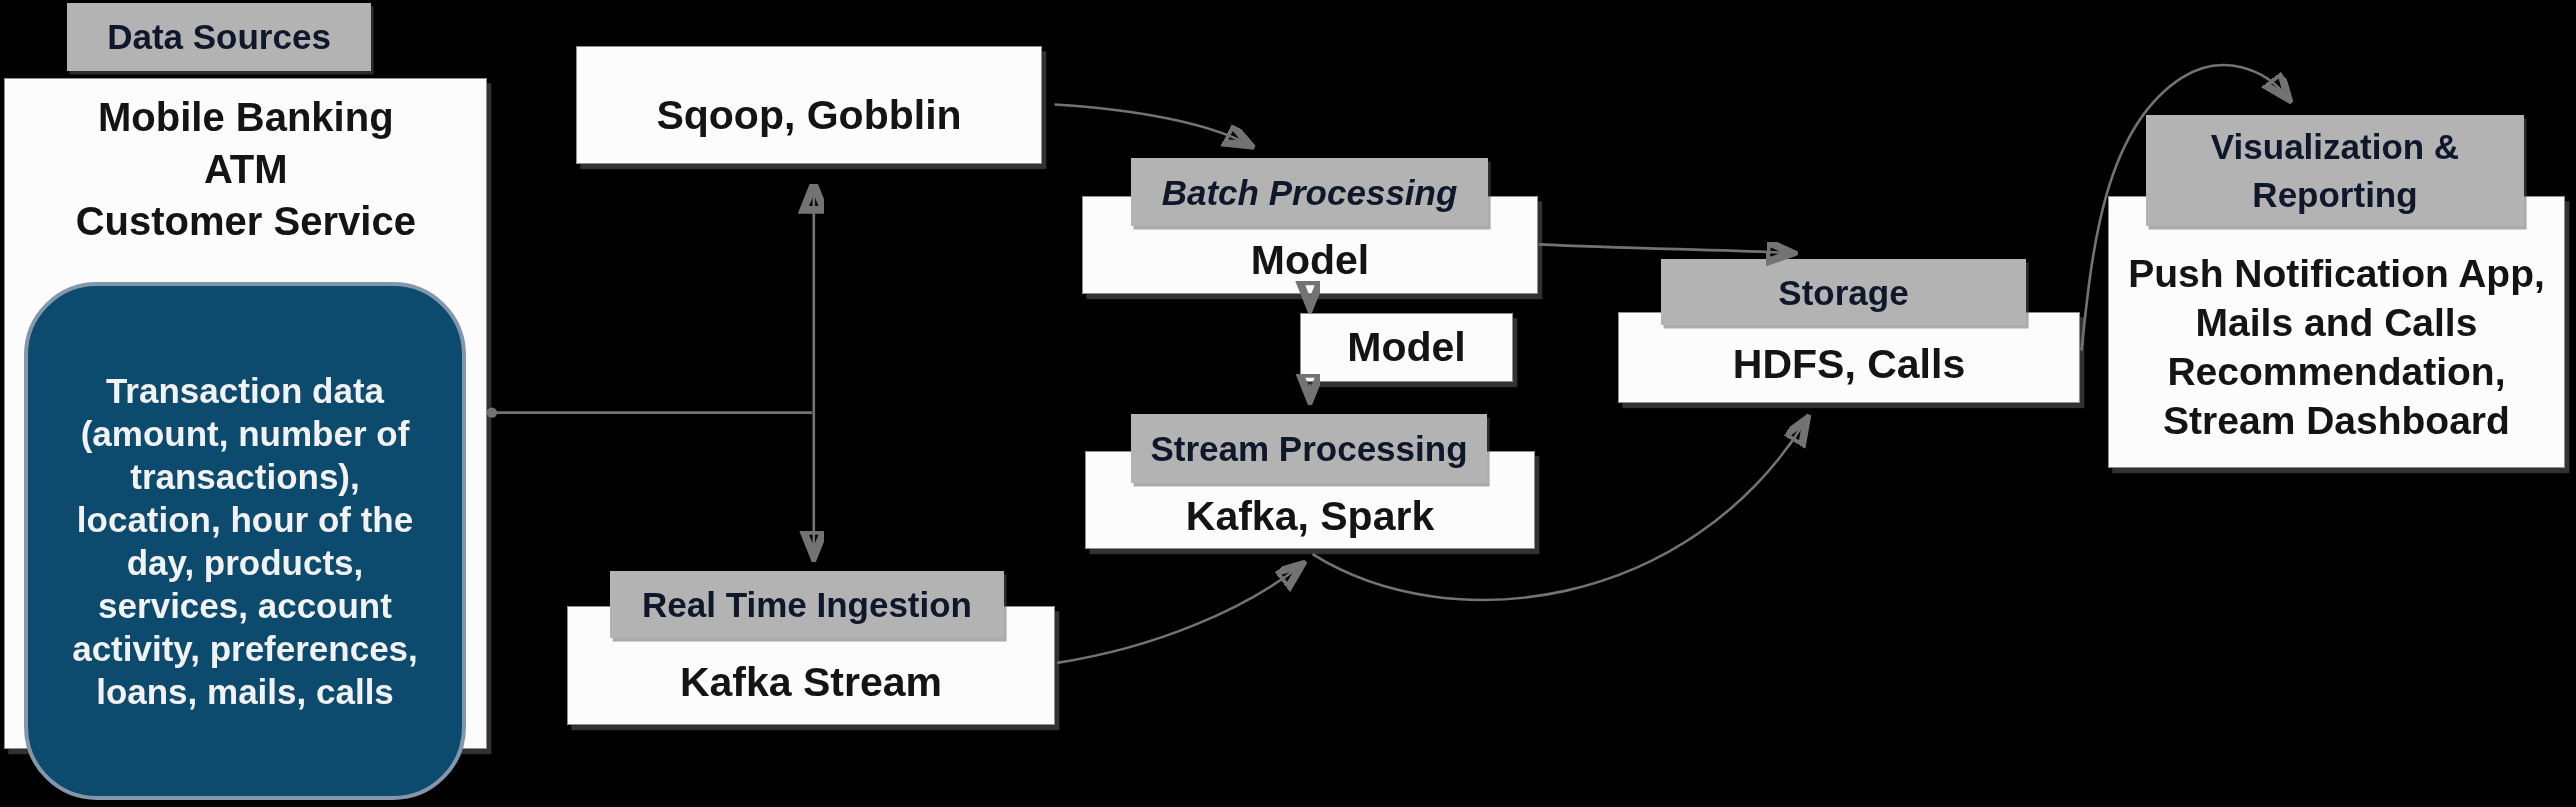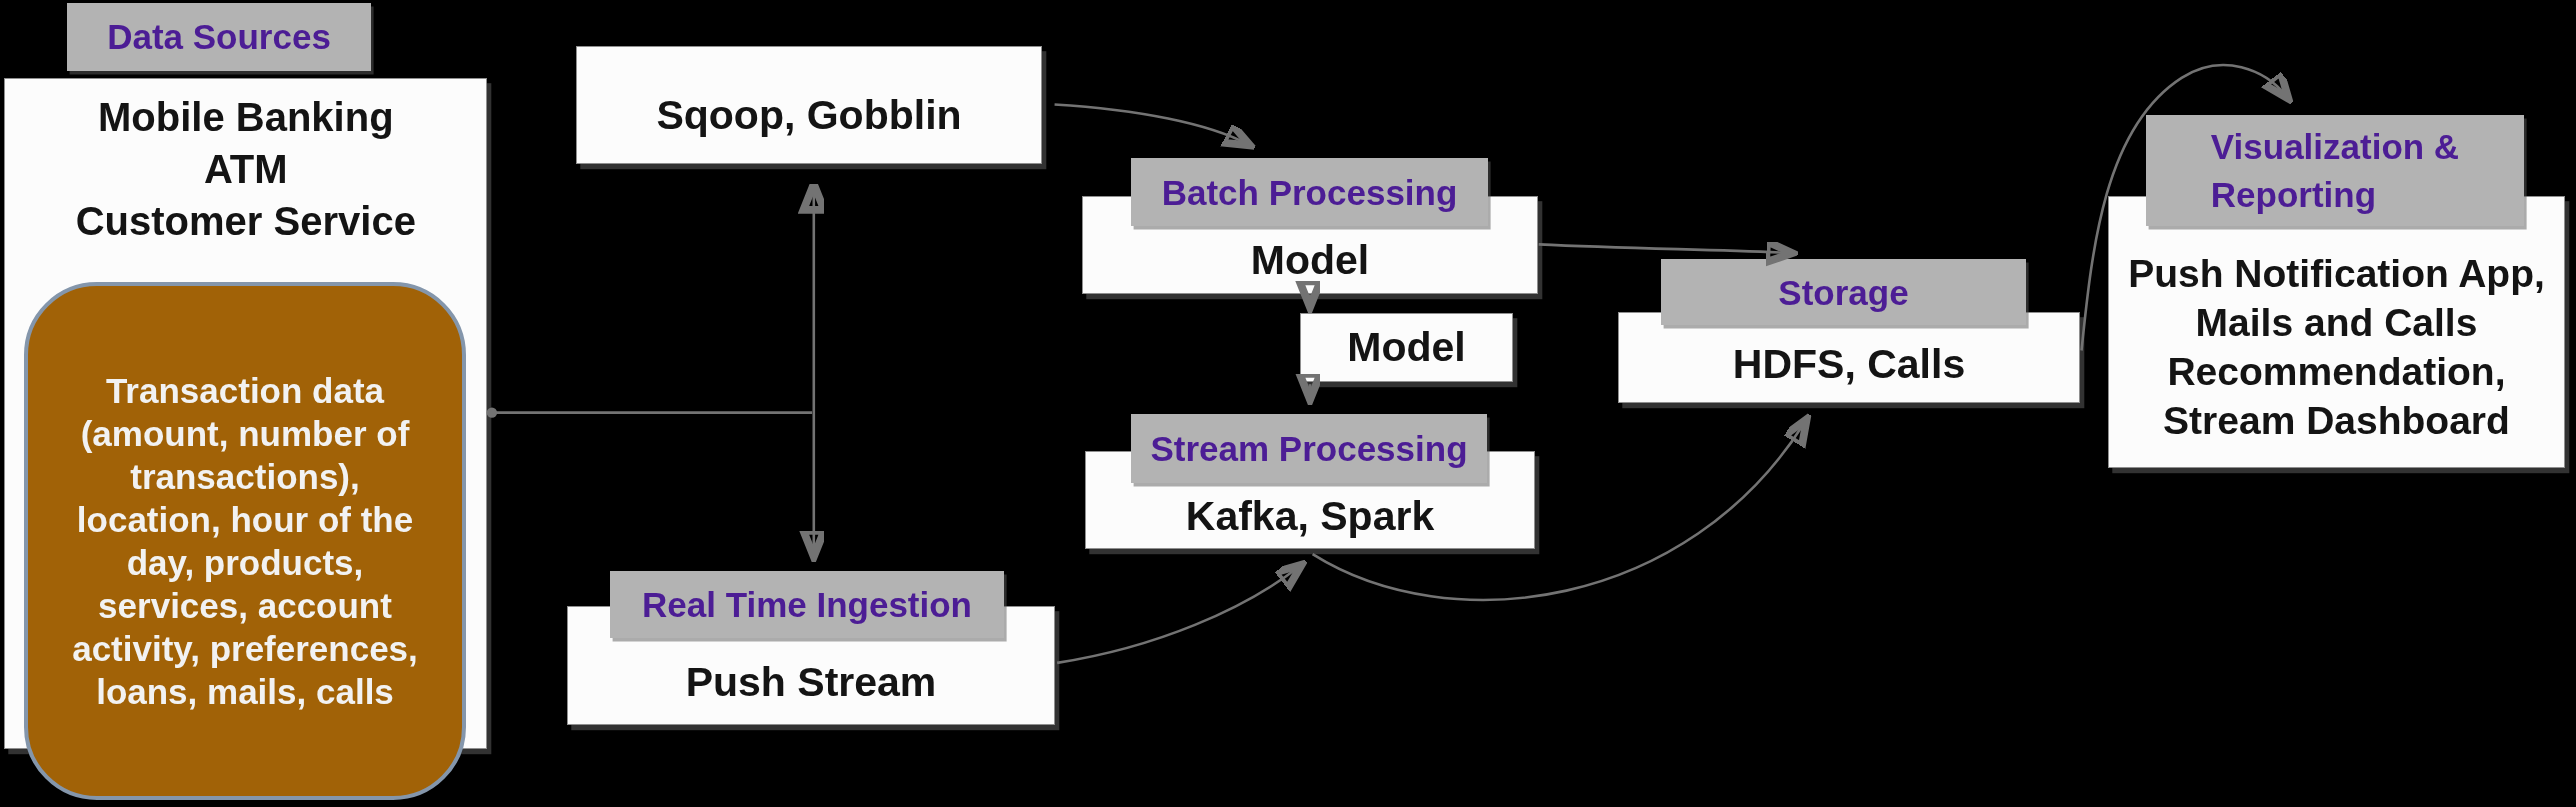--- a/index.html
+++ b/index.html
@@ -1,43 +1,43 @@
 <!DOCTYPE html>
 <html style="font-size:14px"><head>
 <meta charset="utf-8">
 <style>
   html,body{margin:0;padding:0;width:2576px;height:808px;background:#000;overflow:hidden;
             font-family:"Liberation Sans",sans-serif;}
   .stage{position:absolute;inset:0;width:2576px;height:808px;background:#000;}
 
-  .hdr{position:absolute;display:flex;align-items:center;justify-content:center;
-       background:#b3b3b3;color:#4c1d95;font-weight:600;font-size:35px;line-height:47px;
+  .hdr{position:absolute;display:flex;align-items:center;justify-content:center;text-align:center;
+       background:#b3b3b3;color:#0f172a;font-weight:600;font-size:35px;line-height:47px;
        box-shadow:2.6px 3.5px 0 rgba(90,90,90,.5);z-index:3;white-space:pre-line;}
   .box{position:absolute;display:flex;align-items:center;justify-content:center;text-align:center;
        background:#fcfcfc;color:#141414;font-weight:600;font-size:41px;
        border:1.7px solid #8f8f8f;box-shadow:4.3px 5.2px 0 rgba(125,125,125,.4);z-index:2;box-sizing:border-box;}
   .pre{white-space:pre-line;}
 
   
   .ds-hdr{left:67px;top:2.6px;width:304px;height:68px;}
   .ds-box{left:4.3px;top:78px;width:483px;height:671px;align-items:flex-start;}
   .ds-box .inner{margin-top:12px;width:100%;font-size:40px;line-height:52px;}
   .ds-round{position:absolute;left:24px;top:282px;width:442px;height:518px;z-index:4;
-            background:#a16207;border:4.3px solid #8496ab;border-radius:73px;box-sizing:border-box;
+            background:#0c4a6e;border:4.3px solid #8496ab;border-radius:73px;box-sizing:border-box;
             display:flex;align-items:center;justify-content:center;text-align:center;
             color:#f2f2f2;font-weight:600;font-size:35px;line-height:43px;}
 
   
   .ing-hdr{left:646px;top:2.6px;width:358px;height:65px;}
   .ing-box{left:576px;top:46px;width:466px;height:118px;padding-top:21.6px;}
   
   .rti-hdr{left:610px;top:571px;width:394px;height:67px;}
   .rti-box{left:567px;top:606px;width:488px;height:119px;padding-top:33px;}
   
-  .bat-hdr{left:1131px;top:158px;width:357px;height:68px;}
+  .bat-hdr{left:1131px;top:158px;width:357px;height:68px;font-style:italic;}
   .bat-box{left:1082px;top:196px;width:456px;height:98px;padding-top:30px;}
   
   .mod-box{left:1300px;top:313px;width:213px;height:69px;}
   
   .str-hdr{left:1131px;top:414px;width:356px;height:69px;}
   .str-box{left:1085px;top:451px;width:450px;height:98px;padding-top:32px;}
   
   .sto-hdr{left:1661px;top:259px;width:365px;height:66px;}
   .sto-box{left:1618px;top:312px;width:462px;height:91px;padding-top:13px;}
   
@@ -68,21 +68,21 @@
 activity, preferences,
 loans, mails, calls</div>
   </div>
 
   <div class="box ing-box">
     <span>Sqoop, Gobblin</span>
   </div>
 
   <div class="hdr rti-hdr">Real Time Ingestion</div>
   <div class="box rti-box">
-    <span>Push Stream</span>
+    <span>Kafka Stream</span>
   </div>
 
   <div class="hdr bat-hdr">Batch Processing</div>
   <div class="box bat-box">
     <span>Model</span>
   </div>
 
   <div class="box mod-box">
     <span>Model</span>
   </div>

